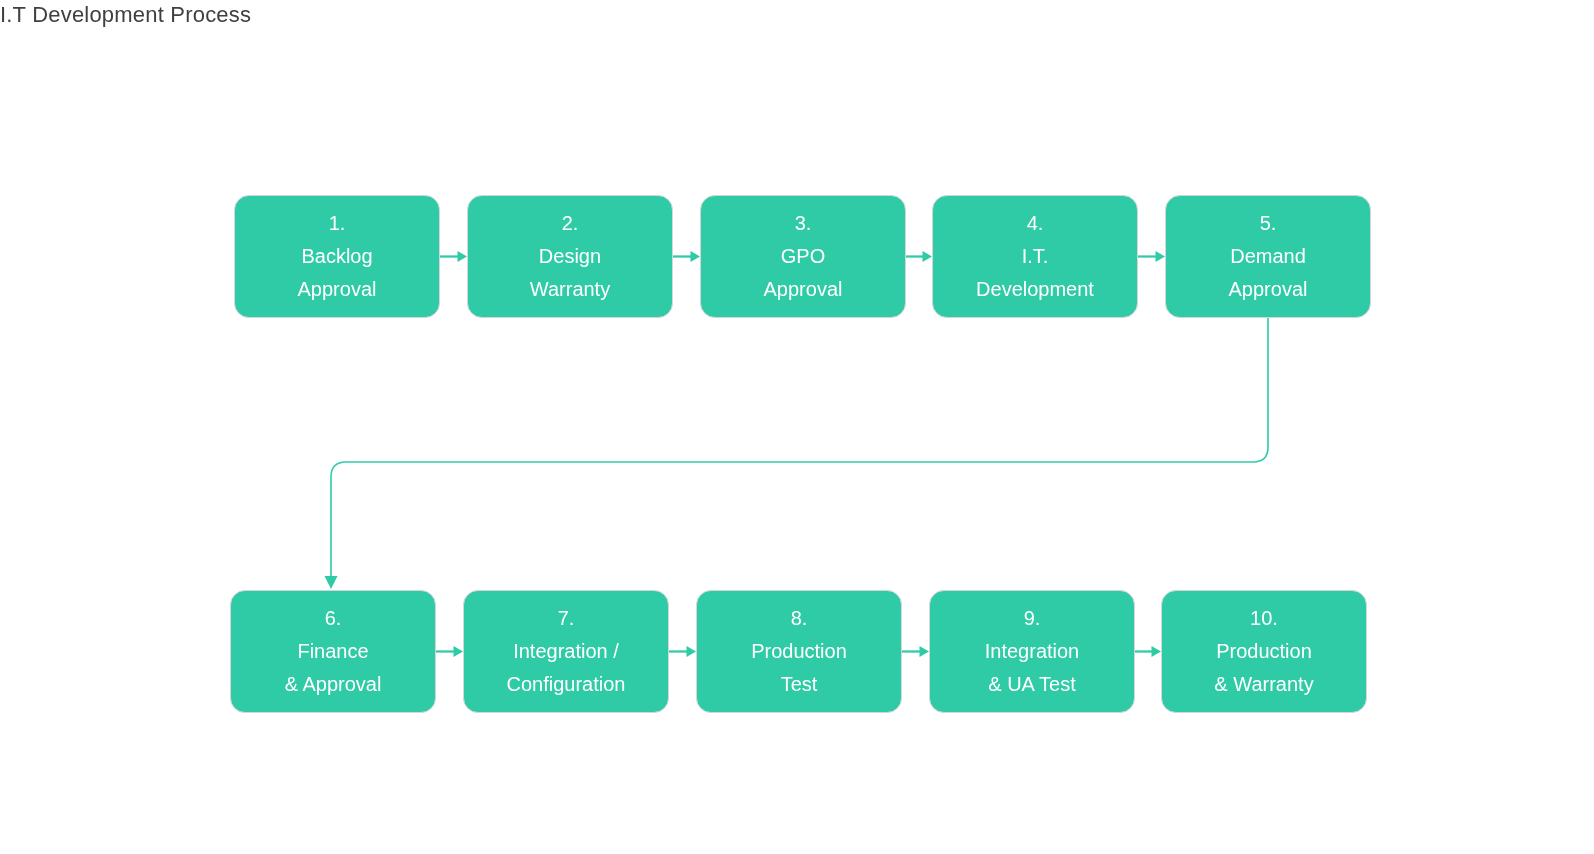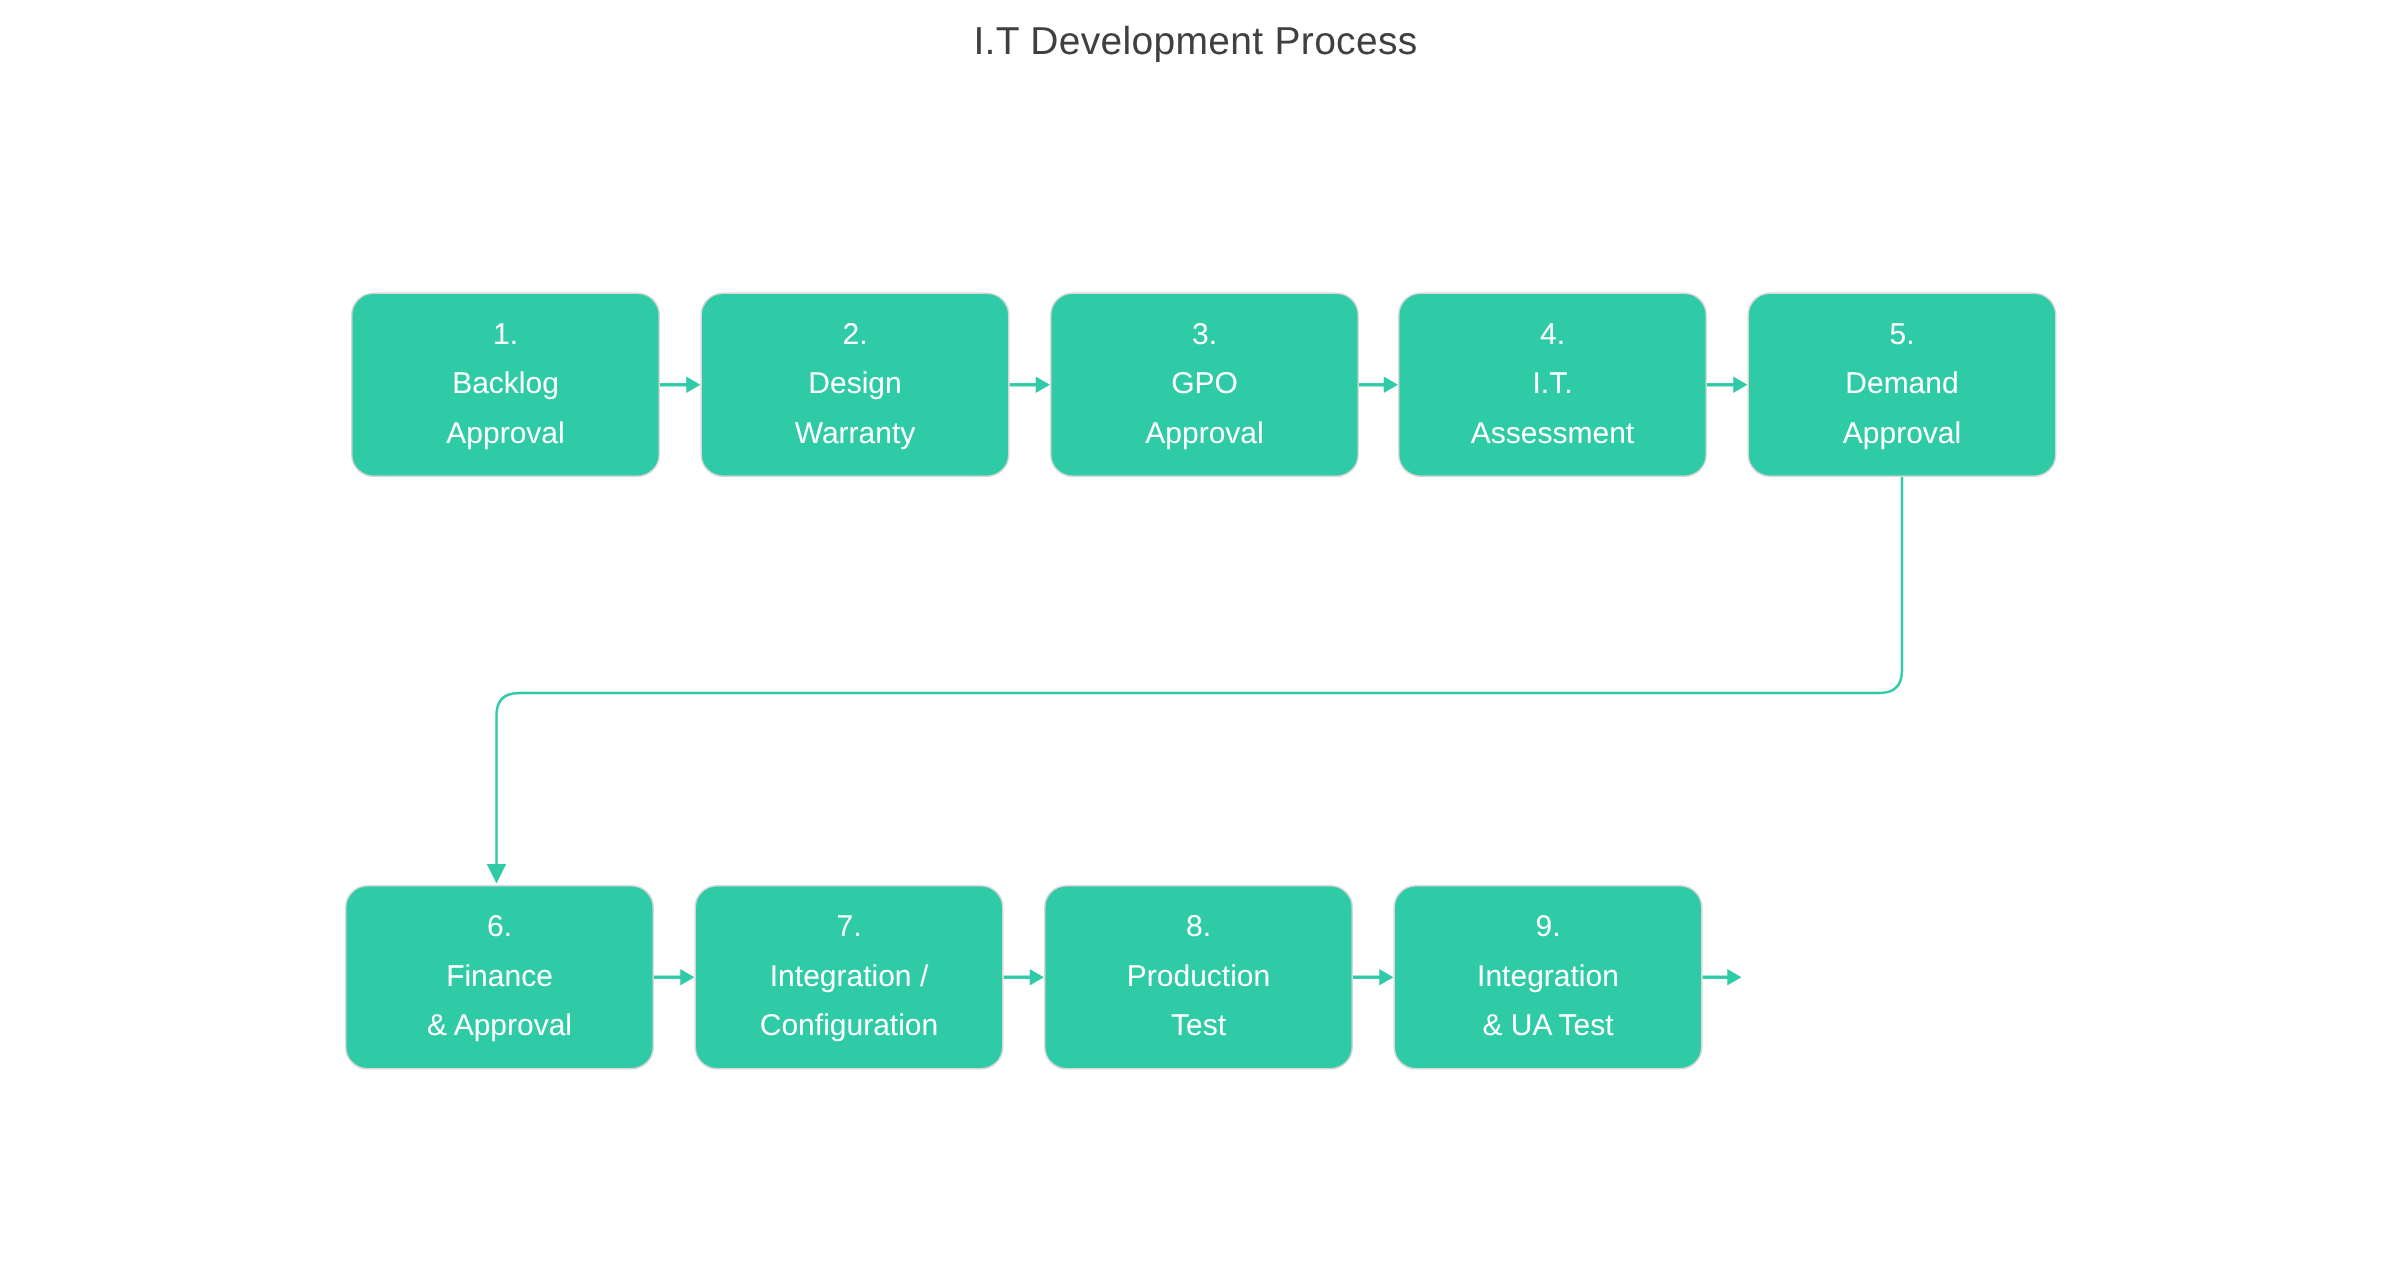--- a/index.html
+++ b/index.html
@@ -17,25 +17,25 @@
   }
   .canvas {
     position: relative;
     width: 1594px;
     height: 854px;
     background: var(--background);
     overflow: hidden;
   }
   .title {
     position: absolute;
-    top: 12px;
+    top: 2px;
     left: 0;
     width: 100%;
-    text-align: center;
-    font-size: 26px;
+    text-align: left;
+    font-size: 22px;
     letter-spacing: 0.2px;
     color: var(--title-text);
   }
   .flow-layer {
     position: absolute;
     top: 0; left: 0;
     width: 1594px;
     height: 854px;
     pointer-events: none;
   }
@@ -132,21 +132,21 @@
     <span>Warranty</span>
   </div>
   <div class="node row1" style="left:700px">
     <span>3.</span>
     <span>GPO</span>
     <span>Approval</span>
   </div>
   <div class="node row1" style="left:932px">
     <span>4.</span>
     <span>I.T.</span>
-    <span>Assessment</span>
+    <span>Development</span>
   </div>
   <div class="node row1" style="left:1165px">
     <span>5.</span>
     <span>Demand</span>
     <span>Approval</span>
   </div>
 
   <div class="node row2" style="left:230px">
     <span>6.</span>
     <span>Finance</span>
@@ -160,14 +160,19 @@
   <div class="node row2" style="left:696px">
     <span>8.</span>
     <span>Production</span>
     <span>Test</span>
   </div>
   <div class="node row2" style="left:929px">
     <span>9.</span>
     <span>Integration</span>
     <span>&amp; UA Test</span>
   </div>
+  <div class="node row2" style="left:1161px">
+    <span>10.</span>
+    <span>Production</span>
+    <span>&amp; Warranty</span>
+  </div>
 
 </div>
 
 </body></html>

